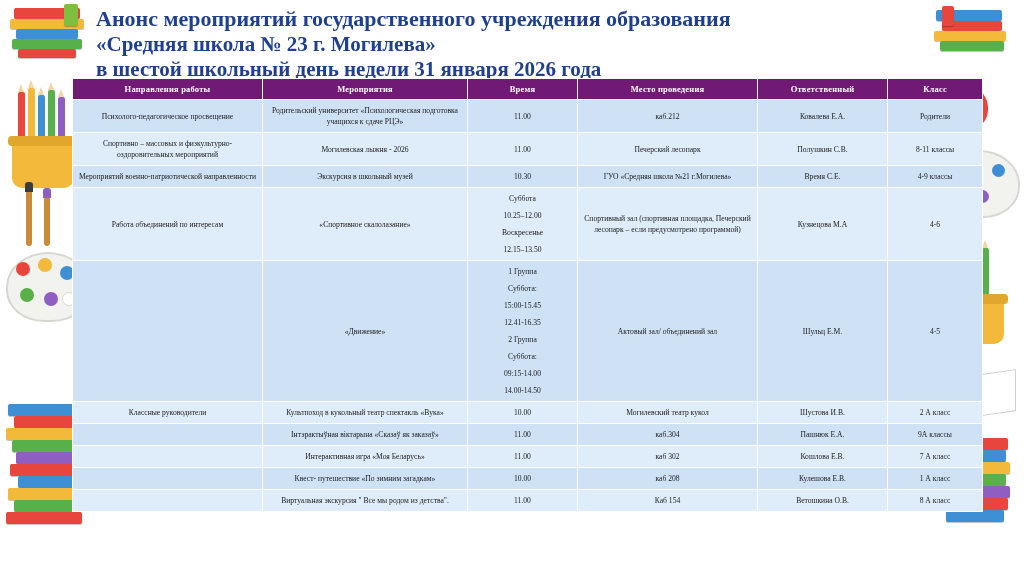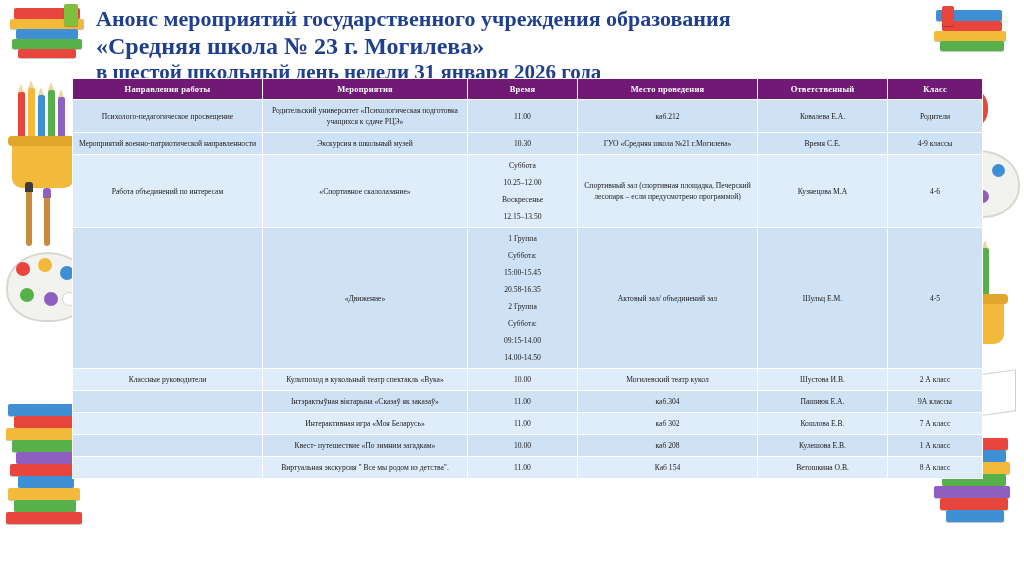--- a/index.html
+++ b/index.html
@@ -71,21 +71,21 @@
     position: absolute;
     left: 96px;
     top: 6px;
     width: 832px;
     text-align: left;
     color: #1f3f8f;
     font-weight: bold;
     line-height: 1.18;
   }
   .header .line1 { font-size: 22px; }
-  .header .line2 { font-size: 24px; }
+  .header .line2 { font-size: 21px; }
   .header .line3 { font-size: 21px; }
 
   
   .table-wrap {
     position: absolute;
     left: 72px;
     top: 78px;
     width: 880px;
   }
   table.sched {
@@ -239,20 +239,28 @@
     </thead>
     <tbody>
       <tr>
         <td>Психолого-педагогическое просвещение</td>
         <td>Родительский университет «Психологическая подготовка учащихся к сдаче РЦЭ»</td>
         <td>11.00</td>
         <td>каб.212</td>
         <td>Ковалева Е.А.</td>
         <td>Родители</td>
       </tr>
+      <tr class="alt">
+        <td>Спортивно – массовых и физкультурно-оздоровительных мероприятий</td>
+        <td>Могилевская лыжня - 2026</td>
+        <td>11.00</td>
+        <td>Печерский лесопарк</td>
+        <td>Полушкин С.В.</td>
+        <td>8-11 классы</td>
+      </tr>
       <tr>
         <td>Мероприятий военно-патриотической направленности</td>
         <td>Экскурсия в школьный музей</td>
         <td>10.30</td>
         <td>ГУО «Средняя школа №21 г.Могилева»</td>
         <td>Время С.Е.</td>
         <td>4-9 классы</td>
       </tr>
       <tr class="alt">
         <td>Работа объединений по интересам</td>
@@ -273,21 +281,21 @@
       <tr>
         <td></td>
         <td>«Движение»</td>
         <td class="cell-lines">
             <span>1 Группа</span>
             <span class="cell-gap"></span>
             <span>Суббота:</span>
             <span class="cell-gap"></span>
             <span>15:00-15.45</span>
             <span class="cell-gap"></span>
-            <span>20.58-16.35</span>
+            <span>12.41-16.35</span>
             <span class="cell-gap"></span>
             <span>2 Группа</span>
             <span class="cell-gap"></span>
             <span>Суббота:</span>
             <span class="cell-gap"></span>
             <span>09:15-14.00</span>
             <span class="cell-gap"></span>
             <span>14.00-14.50</span>
           </td>
         <td>Актовый зал/ объединений зал</td>

